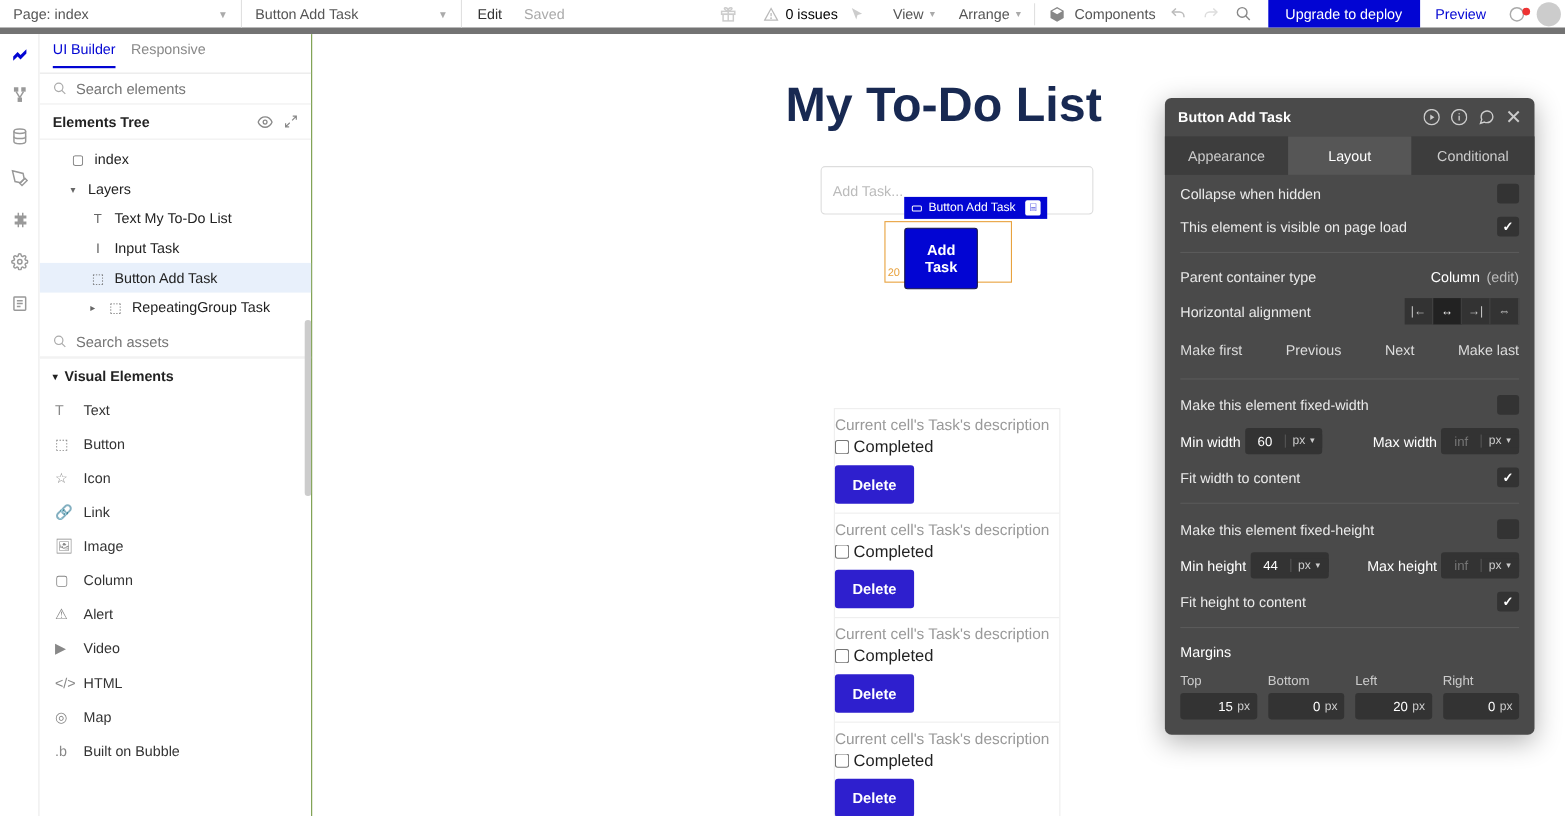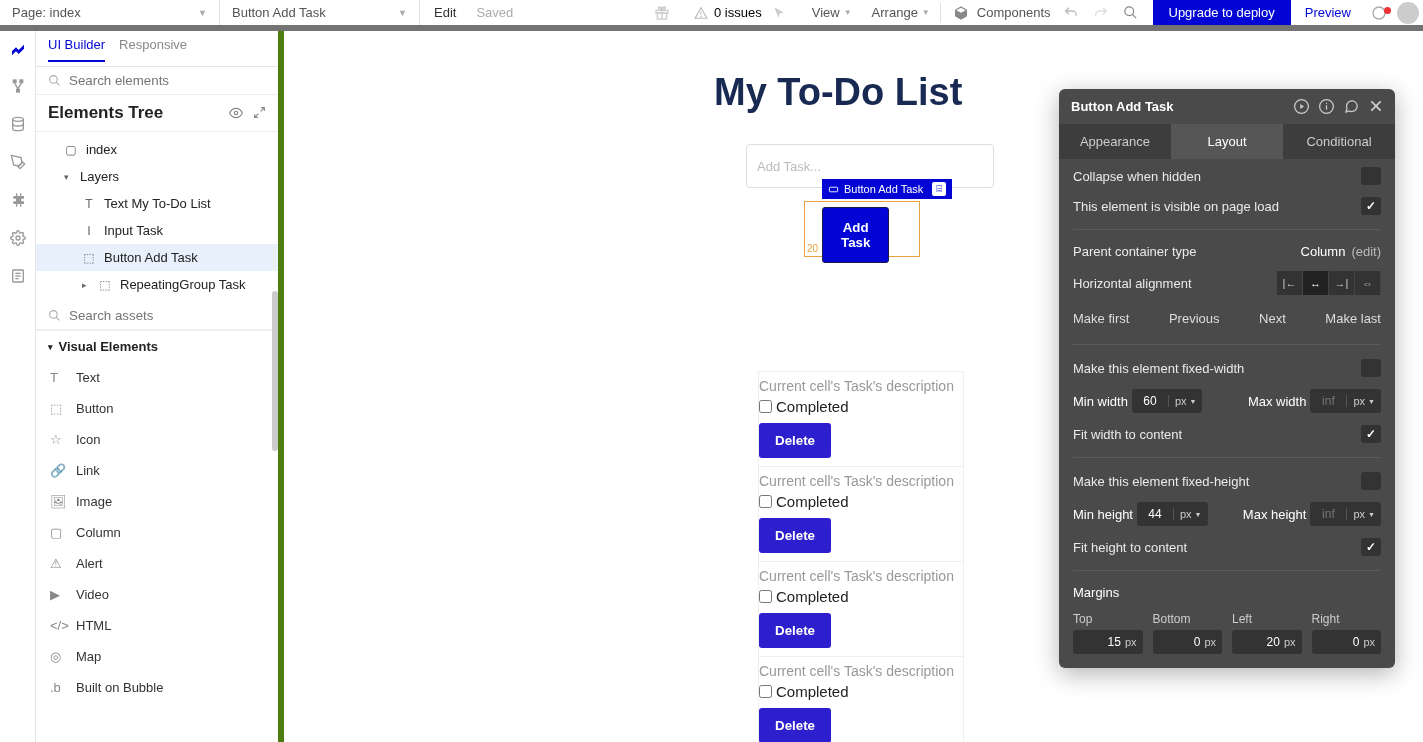--- a/index.html
+++ b/index.html
@@ -24,43 +24,43 @@
 .topbar .bell { position: relative; color: #999; font-size: 15px; padding: 0 6px; }
 .topbar .bell::after { content: ''; position: absolute; top: 2px; right: 2px; width: 7px; height: 7px; background: #e33; border-radius: 50%; }
 .topbar .avatar { width: 22px; height: 22px; border-radius: 50%; background: #ccc; margin: 0 4px; }
 
 
 .leftrail { position: absolute; left: 0; top: 31px; bottom: 0; width: 36px; background: #fff; border-right: 1px solid #e5e5e5; display: flex; flex-direction: column; align-items: center; padding-top: 8px; gap: 20px; }
 .leftrail .ri { width: 18px; height: 18px; color: #888; cursor: pointer; display: flex; align-items: center; justify-content: center; font-size: 16px; }
 .leftrail .ri.active { color: #0205d3; }
 
 
-.leftpanel { position: absolute; left: 36px; top: 31px; bottom: 0; width: 248px; background: #fff; border-right: 6px solid #4d7c0f; display: flex; flex-direction: column; overflow: hidden; }
+.leftpanel { position: absolute; left: 36px; top: 31px; bottom: 0; width: 248px; background: #fff; border-right: 1px solid #4d7c0f; display: flex; flex-direction: column; overflow: hidden; }
 .lp-tabs { display: flex; border-bottom: 1px solid #e5e5e5; height: 36px; align-items: center; padding: 0 12px; gap: 14px; }
 .lp-tabs .tab { color: #888; cursor: pointer; padding-bottom: 8px; }
 .lp-tabs .tab.active { color: #0205d3; border-bottom: 2px solid #0205d3; margin-bottom: -1px; }
 .lp-search { display: flex; align-items: center; gap: 8px; padding: 6px 12px; border-bottom: 1px solid #eee; color: #aaa; }
 .lp-search input { border: none; outline: none; flex: 1; color: #666; }
-.lp-header { display: flex; align-items: center; justify-content: space-between; padding: 8px 12px; font-weight: 600; font-size: 17px; border-bottom: 1px solid #eee; }
+.lp-header { display: flex; align-items: center; justify-content: space-between; padding: 8px 12px; font-weight: 600; font-size: 13px; border-bottom: 1px solid #eee; }
 .lp-header .icons { display: flex; gap: 10px; color: #888; font-size: 13px; }
 .tree { padding: 4px 0; }
 .tree .row { display: flex; align-items: center; gap: 8px; padding: 6px 12px; cursor: pointer; }
 .tree .row.sel { background: #e8f0fb; }
 .tree .row .ico { width: 14px; text-align: center; color: #666; font-size: 12px; }
 .tree .row .caret { width: 8px; color: #666; font-size: 9px; }
 .tree .row.ind1 { padding-left: 28px; }
 .tree .row.ind2 { padding-left: 46px; }
 .lp-section { padding: 8px 12px; font-weight: 600; display: flex; align-items: center; gap: 6px; border-top: 1px solid #eee; }
 .elements .erow { display: flex; align-items: center; gap: 10px; padding: 8px 14px; cursor: pointer; color: #333; }
 .elements .erow .ico { width: 16px; color: #888; font-size: 13px; }
 
 
 .canvas { position: absolute; left: 284px; right: 0; top: 31px; bottom: 0; background: #fff; overflow: hidden; }
 .canvas-inner { position: absolute; left: 430px; top: 40px; }
-.heading { font-size: 38px; font-weight: 800; color: #182952; margin-bottom: 30px; }
+.heading { font-size: 44px; font-weight: 800; color: #182952; margin-bottom: 30px; }
 .inputwrap { width: 248px; height: 44px; border: 1px solid #ddd; border-radius: 4px; display: flex; align-items: center; padding: 0 10px; margin-left: 32px; }
 .inputwrap span { color: #bbb; }
 .sel-box { position: absolute; top: 170px; left: 520px; }
 .sel-label { background: #0205d3; color: #fff; font-size: 11px; padding: 3px 6px; display: inline-flex; align-items: center; gap: 5px; position: absolute; top: -22px; left: 18px; white-space: nowrap; }
 .sel-label .min { background: #fff; color: #0205d3; width: 14px; height: 14px; display: inline-flex; align-items: center; justify-content: center; margin-left: 4px; font-size: 10px; border-radius: 2px; }
 .sel-outer { position: absolute; border: 1px solid #e8a23e; width: 116px; height: 56px; }
 .sel-outer .num { position: absolute; left: 2px; bottom: 2px; font-size: 10px; color: #e8a23e; }
 .addbtn { position: absolute; left: 18px; top: 6px; background: #0205d3; color: #fff; border: 1.5px solid #19194a; padding: 12px 18px; font-weight: 700; border-radius: 3px; cursor: pointer; }
 
 .rg { position: absolute; left: 474px; top: 340px; width: 206px; border: 1px solid #eee; }

